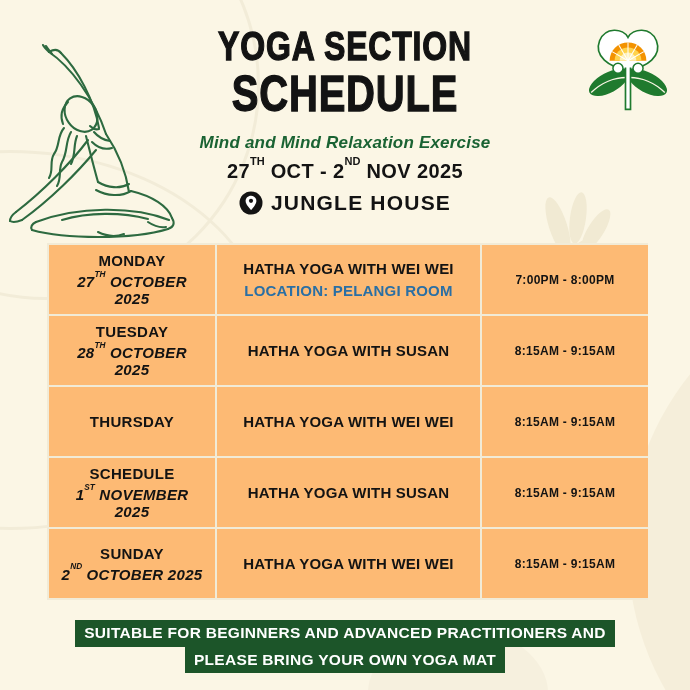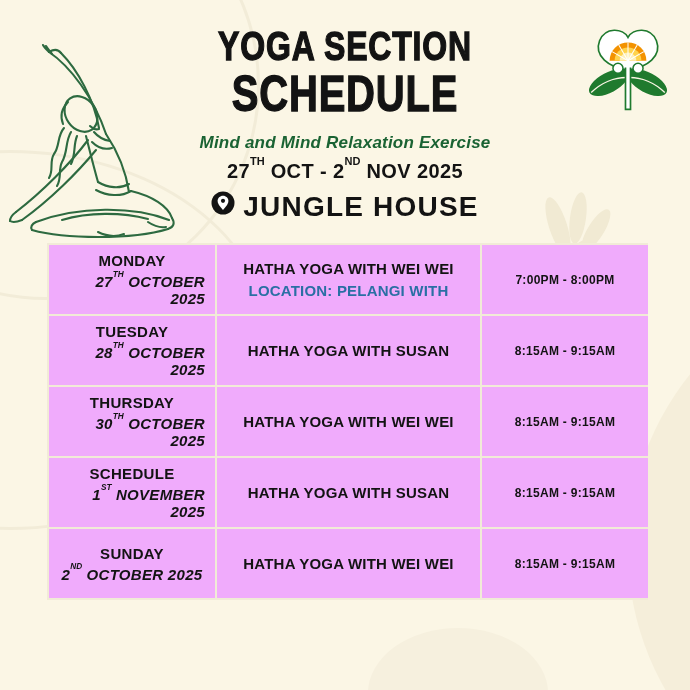--- a/index.html
+++ b/index.html
@@ -24,35 +24,35 @@
     font-weight:800; color:#131313; line-height:1.02;
     transform:scaleX(0.80); transform-origin:50% 50%;
     -webkit-text-stroke:1.3px #131313; letter-spacing:1px;
   }
   .title-line1 { font-size:40px; }
   .title-line2 { font-size:50px; margin-top:2px; }
   .subtitle { margin-top:13px; font-size:17px; font-weight:bold; font-style:italic; color:#1A6333; letter-spacing:0.2px; }
   .date-line { margin-top:7px; font-size:20px; font-weight:bold; letter-spacing:0.4px; }
   .date-line sup, .cell-date sup { font-size:0.55em; font-weight:bold; position:relative; top:-0.5em; letter-spacing:0; }
   .location-line { margin-top:8px; display:flex; align-items:flex-start; justify-content:center; gap:8px;
-    font-size:28px; font-weight:bold; letter-spacing:1.2px; }
+    font-size:21px; font-weight:bold; letter-spacing:1.2px; }
   .pin-icon { width:24px; height:24px; display:inline-block; }
   
   .logo { position:absolute; z-index:2; top:24px; right:20px; width:84px; height:92px; }
   
   .figure { position:absolute; z-index:1; top:40px; left:2px; width:188px; height:202px; }
   
   .schedule {
     position:absolute; z-index:2; top:243px; left:47px; width:601px;
     display:grid; grid-template-columns:166px 263px 166px; grid-auto-rows:69px;
     gap:2px; background:#F1EBD7; border:2px solid #F1EBD7;
   }
   .cell {
-    background:#f0abfc; display:flex; flex-direction:column;
-    align-items:center; justify-content:center; text-align:right; padding:4px 10px;
+    background:#fdba74; display:flex; flex-direction:column;
+    align-items:center; justify-content:center; text-align:center; padding:4px 10px;
   }
   .cell-day { font-size:15px; font-weight:bold; letter-spacing:0.3px; }
   .cell-date { font-size:15px; font-weight:bold; letter-spacing:0.3px; margin-top:4px;font-style:italic; }
   .cell-activity { font-size:15px; font-weight:bold; letter-spacing:0.2px; }
   .cell-location { font-size:15px; font-weight:bold; color:#2A6FA4; margin-top:5px; letter-spacing:0.2px; }
   .cell-location:empty { display:none; }
   .cell-time { font-size:12px; font-weight:bold; letter-spacing:0.3px; }
   
   .footer { position:absolute; z-index:2; left:0; right:0; bottom:17px; text-align:center; line-height:1; }
   .footer-bar {
@@ -173,41 +173,40 @@
   </div>
 
   <div class="schedule">
 
     <div class="cell">
       <div class="cell-day">MONDAY</div>
       <div class="cell-date"><span>27</span><sup>TH</sup><span> OCTOBER 2025</span></div>
     </div>
     <div class="cell">
       <div class="cell-activity">HATHA YOGA WITH WEI WEI</div>
-      <div class="cell-location">LOCATION: PELANGI WITH</div>
+      <div class="cell-location">LOCATION: PELANGI ROOM</div>
     </div>
     <div class="cell">
       <div class="cell-time">7:00PM - 8:00PM</div>
     </div>
 
     <div class="cell">
       <div class="cell-day">TUESDAY</div>
       <div class="cell-date"><span>28</span><sup>TH</sup><span> OCTOBER 2025</span></div>
     </div>
     <div class="cell">
       <div class="cell-activity">HATHA YOGA WITH SUSAN</div>
 
     </div>
     <div class="cell">
       <div class="cell-time">8:15AM - 9:15AM</div>
     </div>
 
     <div class="cell">
       <div class="cell-day">THURSDAY</div>
-      <div class="cell-date"><span>30</span><sup>TH</sup><span> OCTOBER 2025</span></div>
     </div>
     <div class="cell">
       <div class="cell-activity">HATHA YOGA WITH WEI WEI</div>
 
     </div>
     <div class="cell">
       <div class="cell-time">8:15AM - 9:15AM</div>
     </div>
 
     <div class="cell">
@@ -229,14 +228,18 @@
     <div class="cell">
       <div class="cell-activity">HATHA YOGA WITH WEI WEI</div>
 
     </div>
     <div class="cell">
       <div class="cell-time">8:15AM - 9:15AM</div>
     </div>
 
   </div>
 
+  <div class="footer">
+    <div><span class="footer-bar">SUITABLE FOR BEGINNERS AND ADVANCED PRACTITIONERS AND</span></div>
+    <div class="footer-row2"><span class="footer-bar">PLEASE BRING YOUR OWN YOGA MAT</span></div>
+  </div>
 
 </div>
 
 </body></html>

